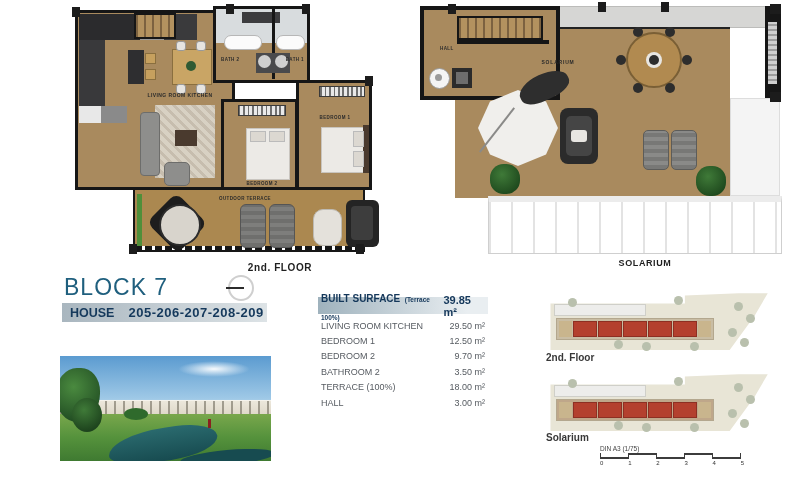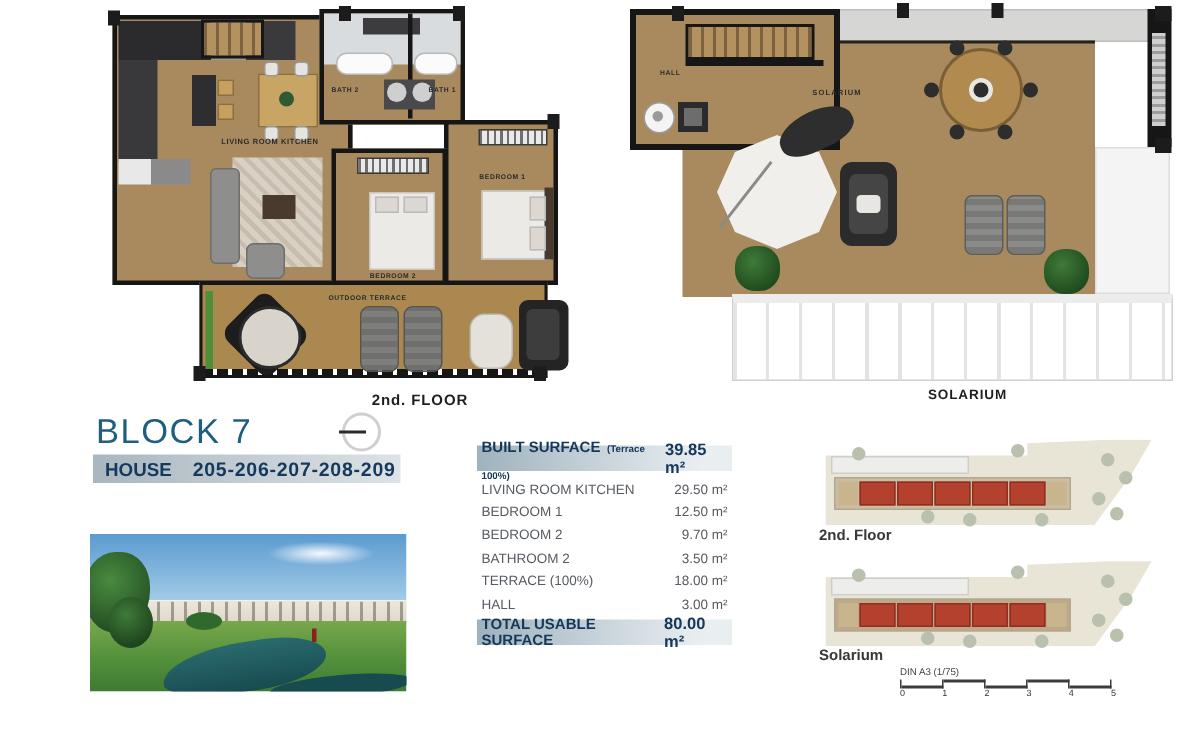--- a/index.html
+++ b/index.html
@@ -235,24 +235,20 @@
     </div>
     <div class="t-row">
       <span>TERRACE (100%)</span>
       <span>18.00 m²</span>
     </div>
     <div class="t-row">
       <span>HALL</span>
       <span>3.00 m²</span>
     </div>
     <div style="height:3px;"></div>
-    <div class="t-head">
-      <span class="hl">TOTAL USABLE SURFACE</span>
-      <span class="hv">80.00 m²</span>
-    </div>
     <div style="height:6px;"></div>
   </div>
 
   <div class="site" style="left:546px;top:292px;">
     <div class="bg"></div>
     <div class="roof"></div>
     <div class="band">
       <div class="cap"></div>
       <div class="unit"></div>
       <div class="unit"></div>

